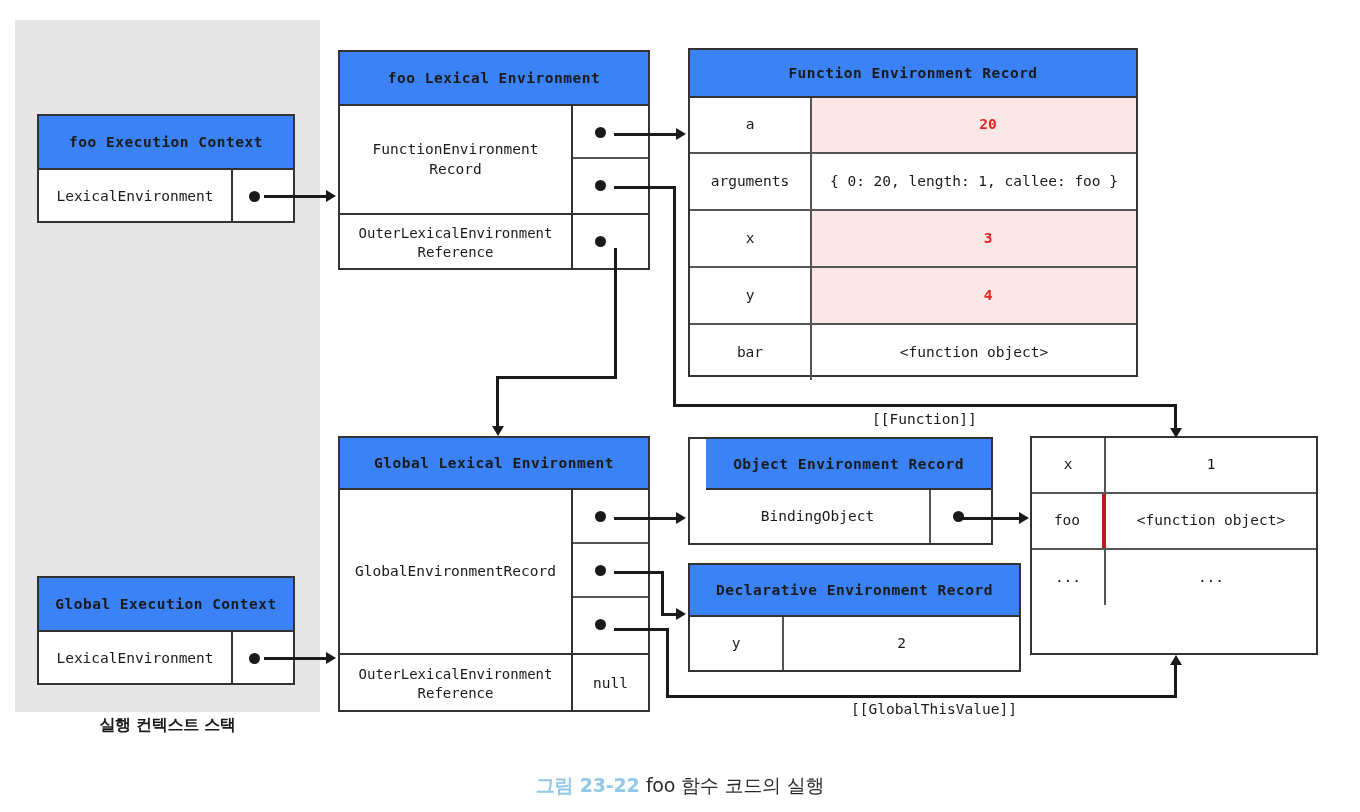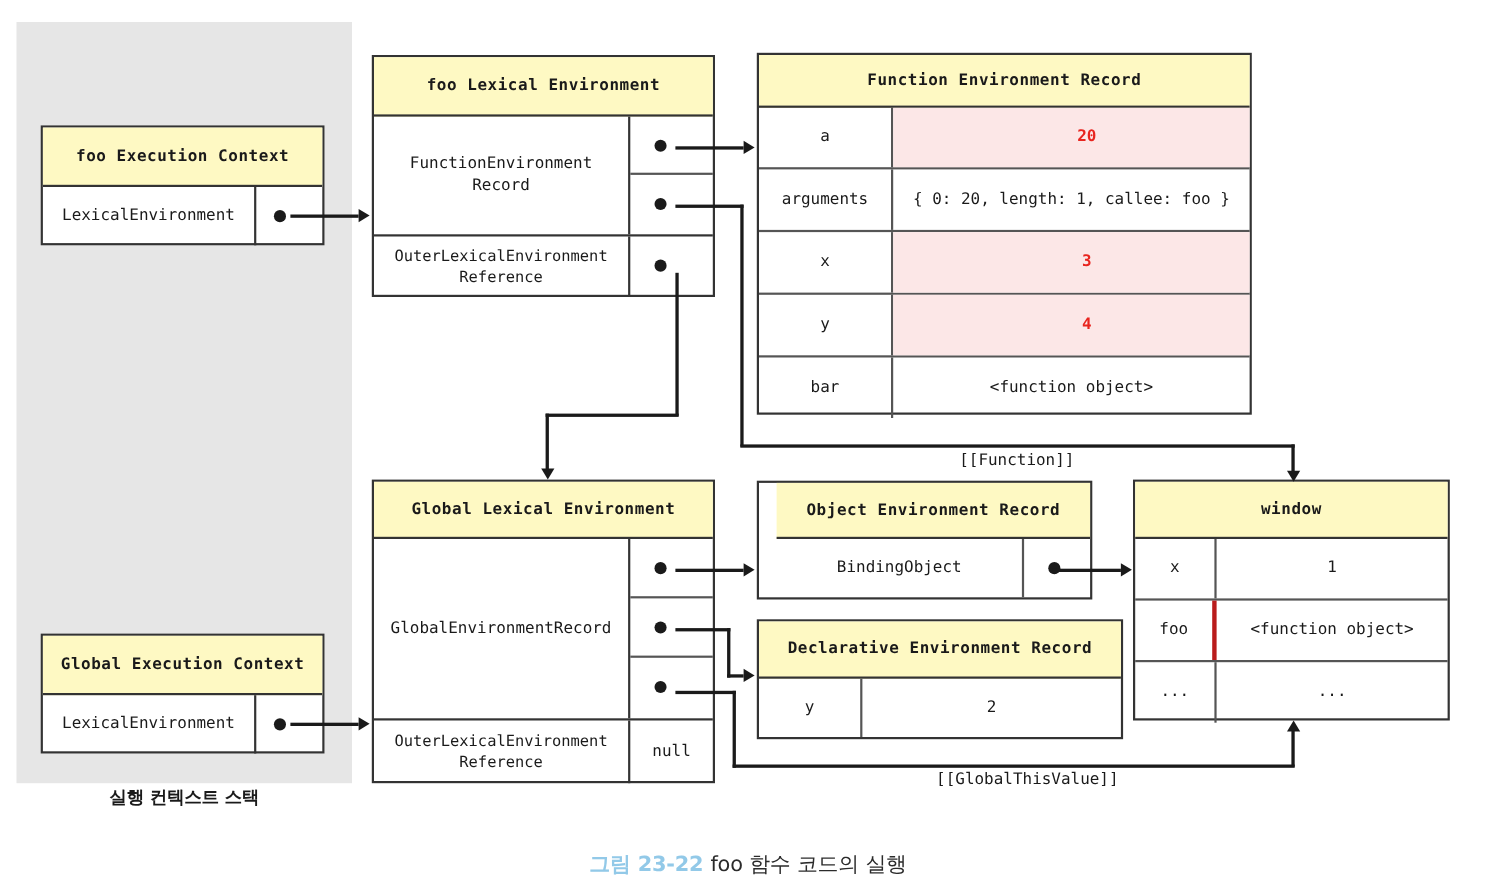--- a/index.html
+++ b/index.html
@@ -15,21 +15,21 @@
   .stack-bg{background:#e6e6e6;}
   .stack-caption{
     font-family:"DejaVu Sans","Liberation Sans",sans-serif;
     font-weight:bold;font-size:16px;color:#1a1a1a;
     text-align:center;letter-spacing:-0.3px;
   }
 
   
   .box{border:2px solid #333333;background:#ffffff;}
   .hdr{
-    background:#fef9c3;border-bottom:2px solid #333333;
+    background:#3b82f6;border-bottom:2px solid #333333;
     display:flex;align-items:center;justify-content:center;
     font-weight:bold;font-size:14.5px;letter-spacing:0.5px;
     color:#1a1a1a;box-sizing:border-box;
   }
   .cell{
     display:flex;align-items:center;justify-content:center;
     font-size:14.5px;box-sizing:border-box;text-align:center;
     line-height:1.35;color:#1a1a1a;
   }
 
@@ -182,21 +182,20 @@
 
   <div class="abs box" style="left:688px;top:563px;width:333px;height:109px;">
     <div class="hdr" style="height:52px;">Declarative Environment Record</div>
     <div style="display:flex;height:53px;">
       <div class="cell" style="flex:0 0 94px;border-right:2px solid #555555;">y</div>
       <div class="cell" style="flex:1;">2</div>
     </div>
   </div>
 
   <div class="abs box" style="left:1030px;top:436px;width:288px;height:219px;">
-    <div class="hdr" style="height:52px;">window</div>
     <div style="display:flex;height:54px;border-bottom:2px solid #555555;">
       <div class="cell" style="flex:0 0 74px;border-right:2px solid #555555;">x</div>
       <div class="cell" style="flex:1;">1</div>
     </div>
     <div style="display:flex;height:54px;border-bottom:2px solid #555555;">
       <div class="cell" style="flex:0 0 74px;border-right:4px solid #b91c1c;">foo</div>
       <div class="cell" style="flex:1;">&lt;function object&gt;</div>
     </div>
     <div style="display:flex;height:55px;">
       <div class="cell" style="flex:0 0 74px;border-right:2px solid #555555;">...</div>

